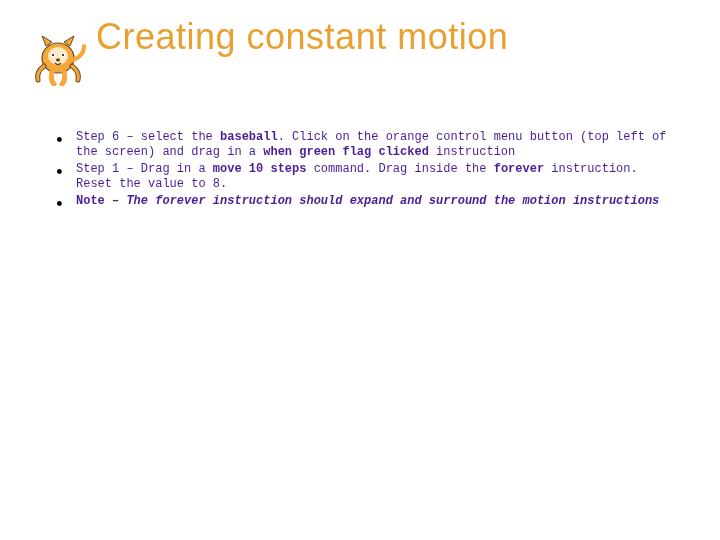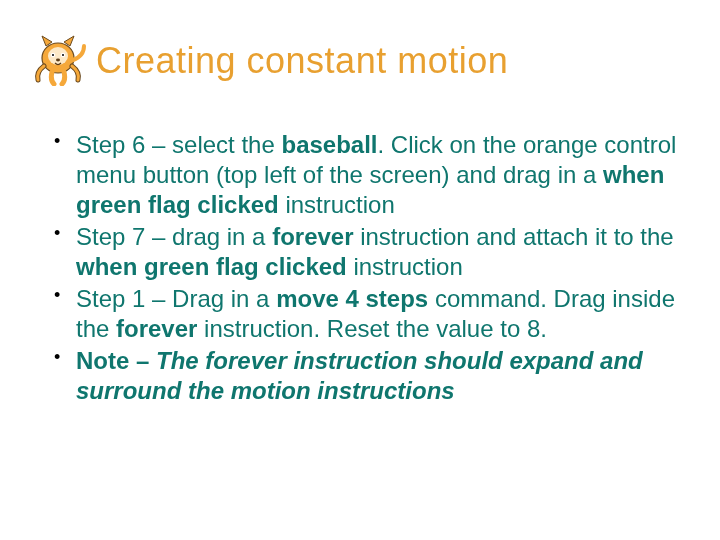--- a/index.html
+++ b/index.html
@@ -13,43 +13,44 @@
   }
   .cat-icon {
     position: absolute;
     top: 28px;
     left: 28px;
     width: 60px;
     height: 58px;
   }
   .title {
     position: absolute;
-    top: 40px;
+    top: 16px;
     left: 96px;
     font-size: 36px;
     font-weight: normal;
     color: #e8a030;
     letter-spacing: 0.5px;
   }
   .content {
     position: absolute;
     top: 130px;
     left: 48px;
     width: 630px;
   }
   ul {
     list-style: none;
   }
   li {
     position: relative;
     padding-left: 28px;
-    font-size: 24px;
+    font-size: 12px;
     line-height: 1.25;
-    color: #0f766e;
+    color: #4c1d95;
     margin-bottom: 2px;
+    font-family: Liberation Mono, monospace;
   }
   li::before {
     content: "•";
     position: absolute;
     left: 6px;
     top: 0;
     font-size: 18px;
     color: #000;
   }
   .b { font-weight: bold; }
@@ -81,22 +82,19 @@
 </div>
 
 <h1 class="title">Creating constant motion</h1>
 
 <div class="content">
   <ul>
     <li>
       <span>Step 6 – select the </span><span class="b">baseball</span><span>. Click on the orange control menu button (top left of the screen) and drag in a </span><span class="b">when green flag clicked </span><span>instruction</span>
     </li>
     <li>
-      <span>Step 7 – drag in a </span><span class="b">forever </span><span>instruction and attach it to the </span><span class="b">when green flag clicked </span><span>instruction</span>
-    </li>
-    <li>
-      <span>Step 1 – Drag in a </span><span class="b">move 4 steps </span><span>command. Drag inside the </span><span class="b">forever </span><span>instruction. Reset the value to 8.</span>
+      <span>Step 1 – Drag in a </span><span class="b">move 10 steps </span><span>command. Drag inside the </span><span class="b">forever </span><span>instruction. Reset the value to 8.</span>
     </li>
     <li>
       <span class="b">Note – </span><span class="b i">The forever instruction should expand and surround the motion instructions</span>
     </li>
   </ul>
 </div>
 
 </body></html>

